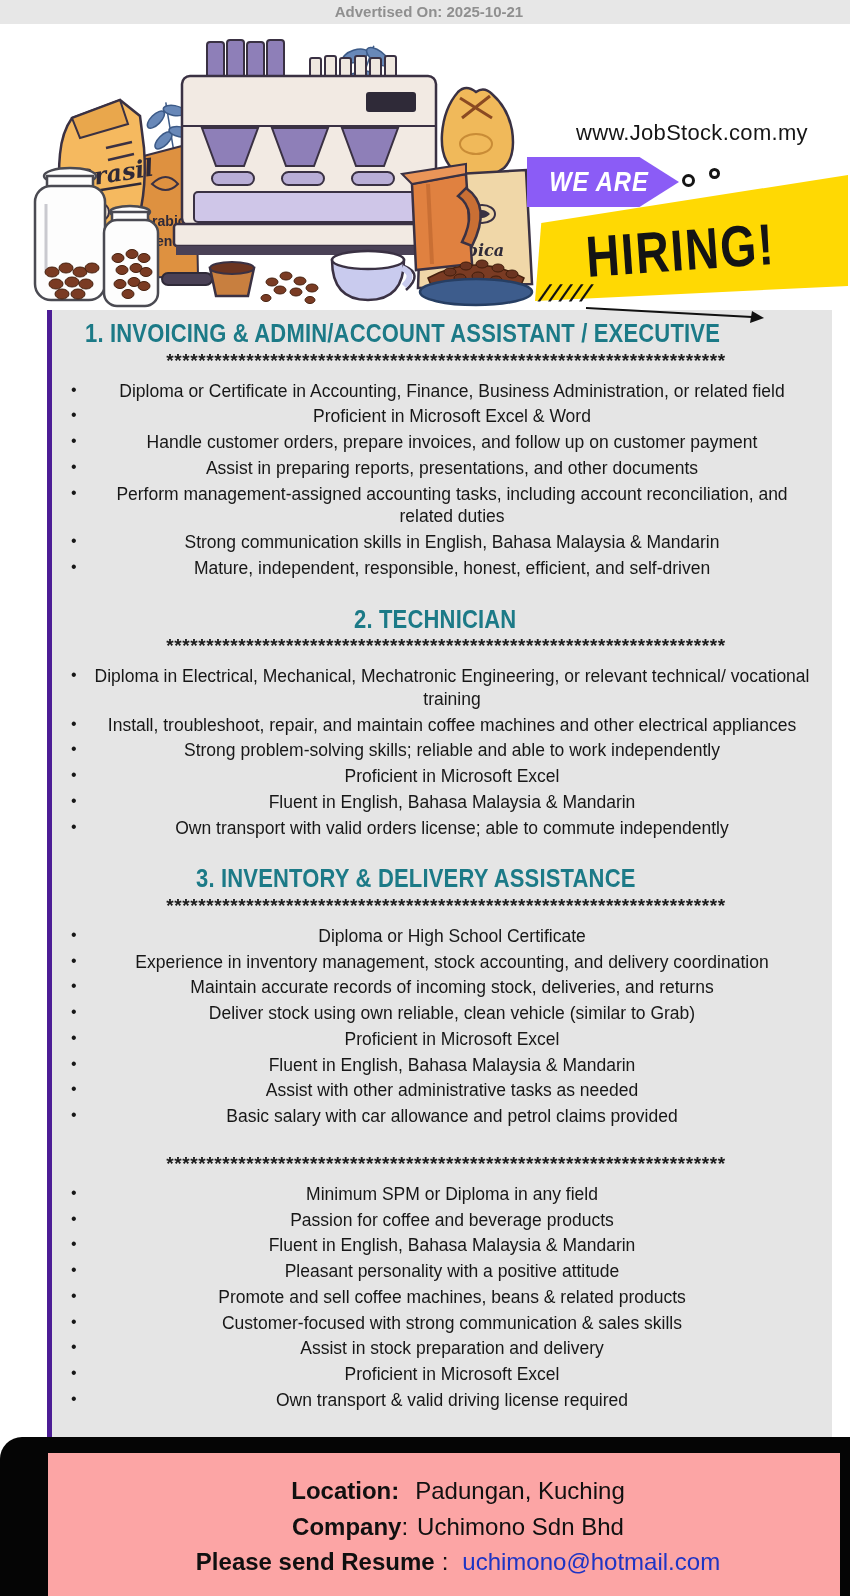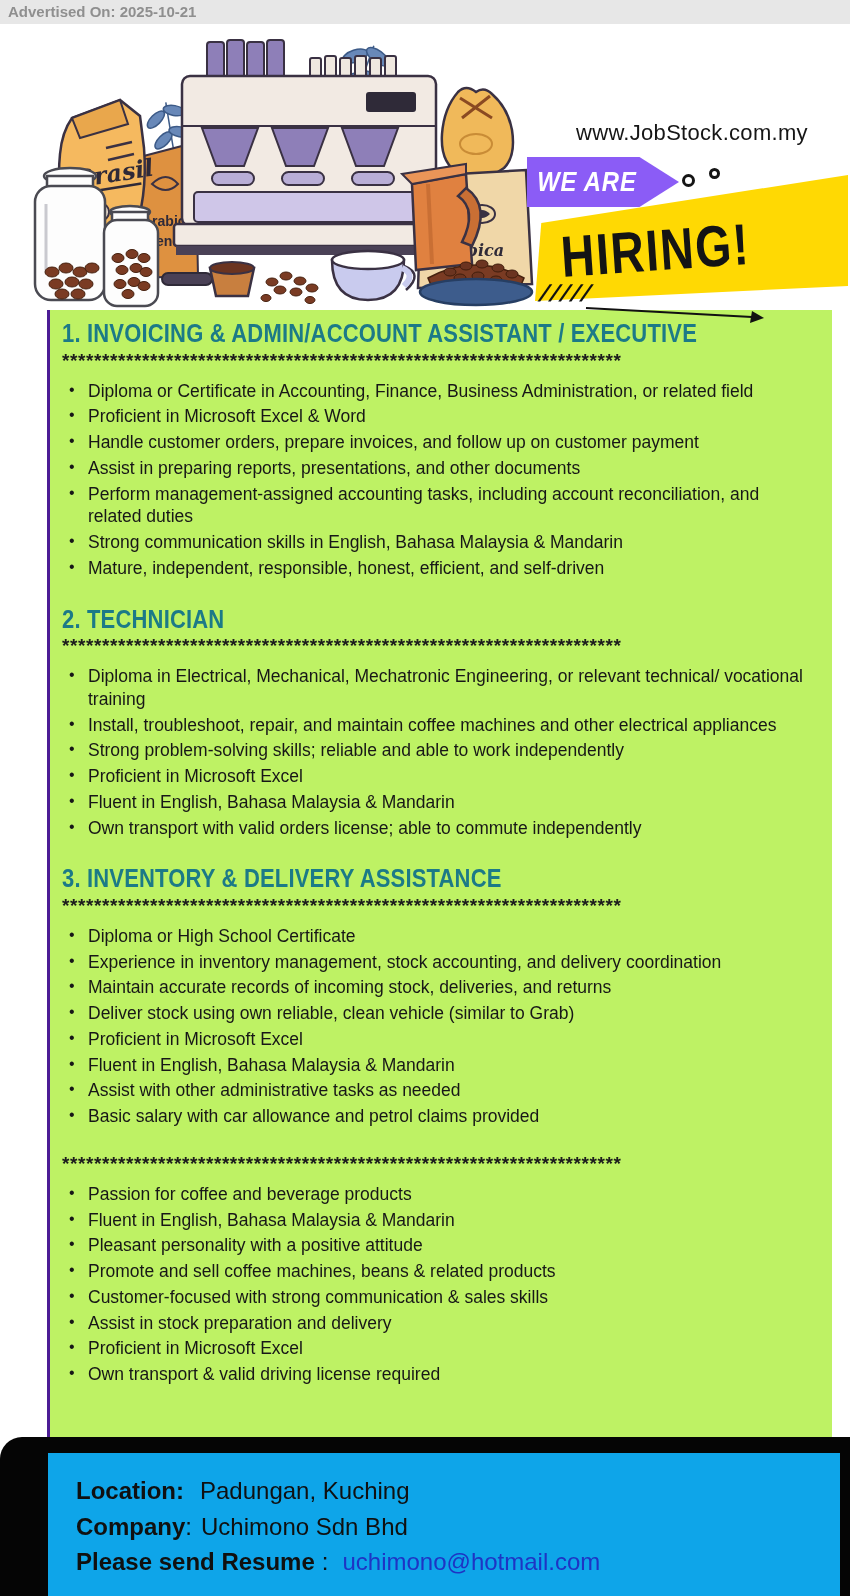--- a/index.html
+++ b/index.html
@@ -1,17 +1,17 @@
 <!DOCTYPE html>
 <html><head>
 <meta charset="utf-8">
 <style>
   * { box-sizing: border-box; margin: 0; padding: 0; }
   body { font-family: "Liberation Sans", sans-serif; background:#fff; }
-  .page { position:relative; width:850px; height:1596px; background:#fff; overflow:hidden; }
+  .page { position:relative; width:850px; height:1596px; background:#fff; overflow:hidden;text-align:center; }
 
   
   .topbar { height:24px; background:#e7e7e7; color:#8f8f8f; font-weight:bold;
             font-size:15px; line-height:24px; padding-left:8px; }
 
   
   .hero { position:relative; height:286px; }
   .illo { position:absolute; left:14px; top:2px; }
   .website { position:absolute; left:576px; top:96px; font-size:22px; color:#161616; letter-spacing:.3px; }
   .weare { position:absolute; left:527px; top:133px; width:152px; height:50px; background:#8b5cf6;
@@ -23,35 +23,35 @@
   .c2 { left:709px; top:144px; width:11px; height:11px; }
   .hiring { position:absolute; left:535px; top:151px; width:313px; height:126px; background:#ffd903;
             clip-path:polygon(2% 38%,100% 0,100% 88%,0 100%); }
   .hiring span { display:inline-block; color:#141414; font-weight:800; font-size:58px; letter-spacing:2px;
                  transform:rotate(-4deg) scaleX(.8); transform-origin:left; margin:48px 0 0 26px; white-space:nowrap; }
   .slashes { position:absolute; left:541px; top:256px; font-size:23px; font-weight:bold; font-style:italic;
              letter-spacing:4px; transform:skewX(-18deg); color:#111; }
   .arrow-svg { position:absolute; left:584px; top:276px; }
 
   
-  .card { margin:0 18px 0 47px; border-left:3px solid #4c1d95; padding:10px 4px 34px 12px; background:#bef264; }
+  .card { margin:0 18px 0 47px; border-left:5px solid #4c1d95; padding:10px 4px 34px 12px; background:#e5e5e5; }
   .job { margin-bottom:26px; }
   .job-title { color:#1c7a87; font-size:25px; font-weight:800; line-height:1.1; margin-bottom:3px; }
   .job-title span { display:inline-block; transform:scaleX(.88); transform-origin:left; letter-spacing:.2px; white-space:nowrap; }
   .sep { font-weight:bold; font-size:19px; color:#1c1c1c; letter-spacing:.6px; white-space:nowrap;
          overflow:hidden; height:20px; line-height:20px; margin-bottom:9px; }
   ul.reqs { list-style:none; }
   ul.reqs li { position:relative; padding-left:26px; padding-right:14px; font-size:17.5px; color:#171717;
                line-height:1.3; margin-bottom:3px; }
   ul.reqs li::before { content:"\2022"; position:absolute; left:7px; top:0; font-size:16px; color:#171717; }
 
   
   .footer { position:absolute; left:0; bottom:0; width:850px; height:159px; background:#050505;
             border-top-left-radius:22px; }
-  .footer-panel { position:absolute; left:48px; top:16px; right:10px; bottom:0; background:#0ea5e9; }
+  .footer-panel { position:absolute; left:48px; top:16px; right:10px; bottom:0; background:#fca5a5; }
   .footer-text { padding:20px 0 0 28px; font-size:24px; color:#101010; line-height:1.48; }
   .flabel { font-weight:bold; }
   .row-location .flabel { margin-right:16px; }
   .row-company .fcolon { margin-right:9px; }
   .row-resume .flabel { margin-right:7px; }
   .row-resume .fcolon { margin-right:14px; }
   .femail { color:#1e34c4; text-decoration:none; cursor:pointer; }
 </style>
 </head>
 <body>
@@ -293,20 +293,21 @@
           <li>Proficient in Microsoft Excel</li>
           <li>Fluent in English, Bahasa Malaysia &amp; Mandarin</li>
           <li>Assist with other administrative tasks as needed</li>
           <li>Basic salary with car allowance and petrol claims provided</li>
         </ul>
   </section>
 
   <section class="job">
     <div class="sep">**********************************************************************</div>
     <ul class="reqs">
+          <li>Minimum SPM or Diploma in any field</li>
           <li>Passion for coffee and beverage products</li>
           <li>Fluent in English, Bahasa Malaysia &amp; Mandarin</li>
           <li>Pleasant personality with a positive attitude</li>
           <li>Promote and sell coffee machines, beans &amp; related products</li>
           <li>Customer-focused with strong communication &amp; sales skills</li>
           <li>Assist in stock preparation and delivery</li>
           <li>Proficient in Microsoft Excel</li>
           <li>Own transport &amp; valid driving license required</li>
         </ul>
   </section>

